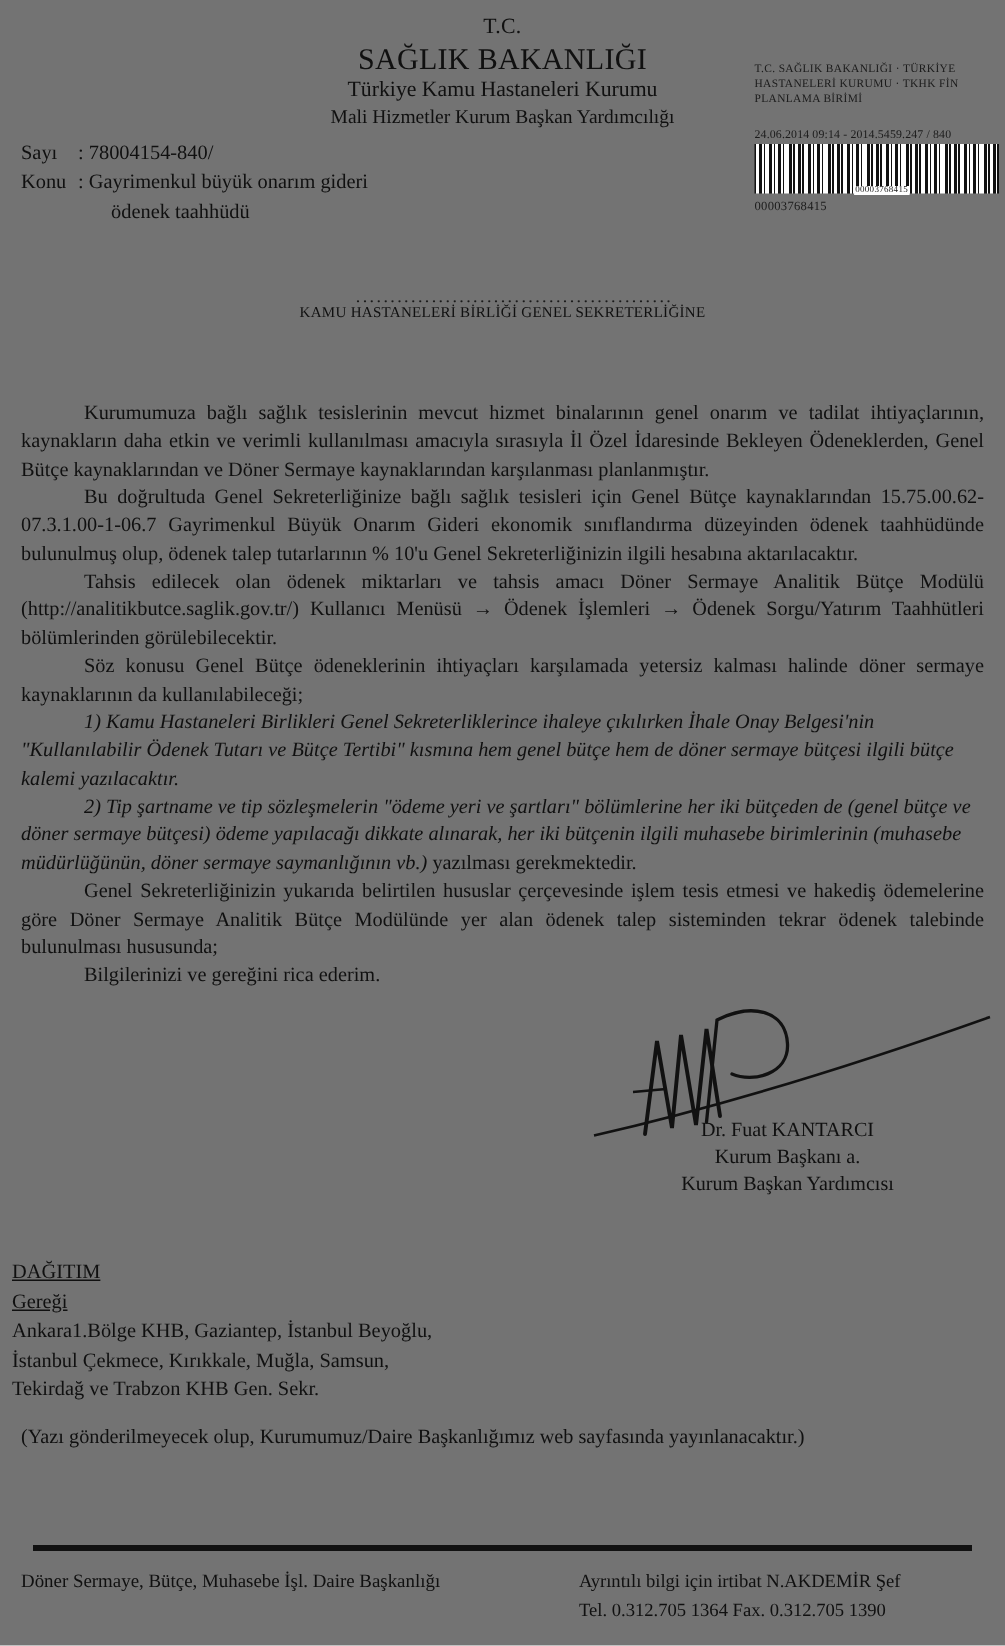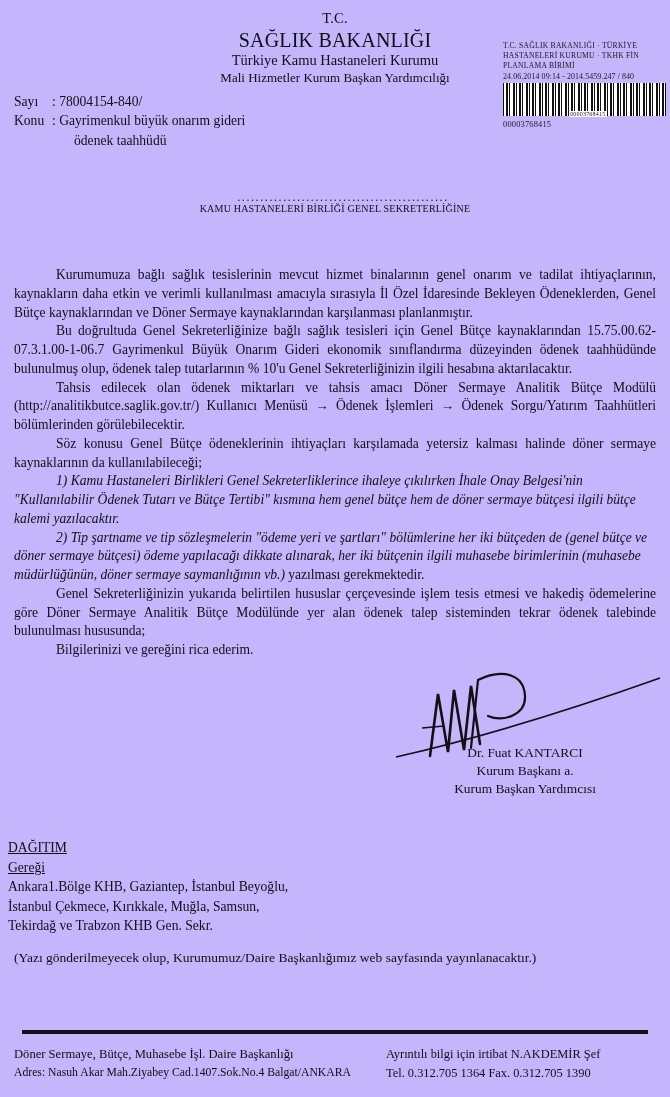--- a/index.html
+++ b/index.html
@@ -4,21 +4,21 @@
 <style>
   html, body {
     margin: 0;
     padding: 0;
     background: #ffffff;
   }
   .page {
     position: relative;
     width: 670px;
     height: 1097px;
-    background: #c4b5fd;
+    background: #737373;
     color: #101010;
     font-family: "Liberation Serif", "DejaVu Serif", serif;
     overflow: hidden;
     box-sizing: border-box;
   }
 
   
   .letterhead {
     position: absolute;
     top: 10px;
@@ -43,21 +43,21 @@
   }
   .stamp-line {
     font-size: 7.6px;
     letter-spacing: .25px;
     line-height: 1.32;
     white-space: nowrap;
   }
   .stamp-date {
     font-size: 7.9px;
     letter-spacing: .1px;
-    margin-top: 1px;
+    margin-top: 14px;
     white-space: nowrap;
   }
   .barcode {
     margin-top: 2px;
     height: 33px;
     width: 163px;
     position: relative;
     background-image: repeating-linear-gradient(
       to right,
       #111 0px, #111 1px, #fff 1px, #fff 3px,
@@ -264,21 +264,20 @@
     <div>İstanbul Çekmece, Kırıkkale, Muğla, Samsun,</div>
     <div>Tekirdağ ve Trabzon KHB Gen. Sekr.</div>
   </div>
 
   <div class="note">(Yazı gönderilmeyecek olup, Kurumumuz/Daire Başkanlığımız web sayfasında yayınlanacaktır.)</div>
 
   <div class="rule"></div>
   <div class="footer">
     <div class="footer-col-left">
       <div class="f-line1">Döner Sermaye, Bütçe, Muhasebe İşl. Daire Başkanlığı</div>
-      <div class="f-line2">Adres: Nasuh Akar Mah.Ziyabey Cad.1407.Sok.No.4 Balgat/ANKARA</div>
     </div>
     <div class="footer-col-right">
       <div class="f-r1">Ayrıntılı bilgi için irtibat N.AKDEMİR Şef</div>
       <div class="f-r2">Tel. 0.312.705 1364 Fax. 0.312.705 1390</div>
     </div>
   </div>
 
 </div>
 
 </body></html>

